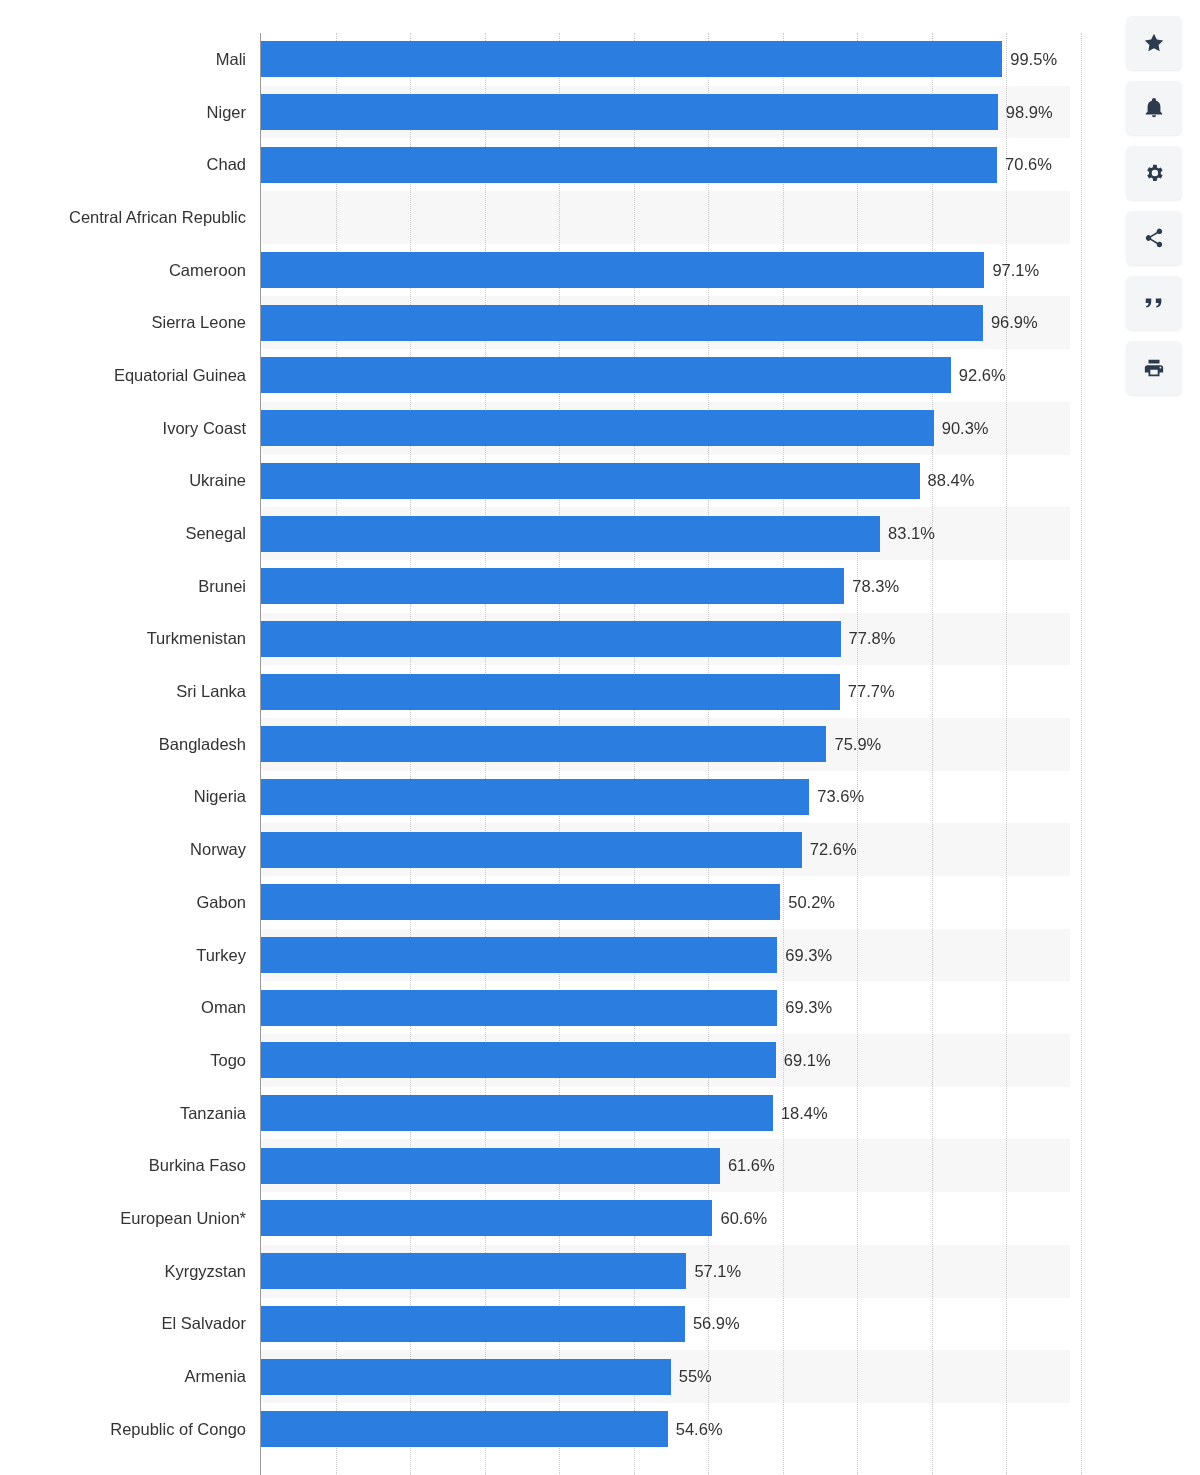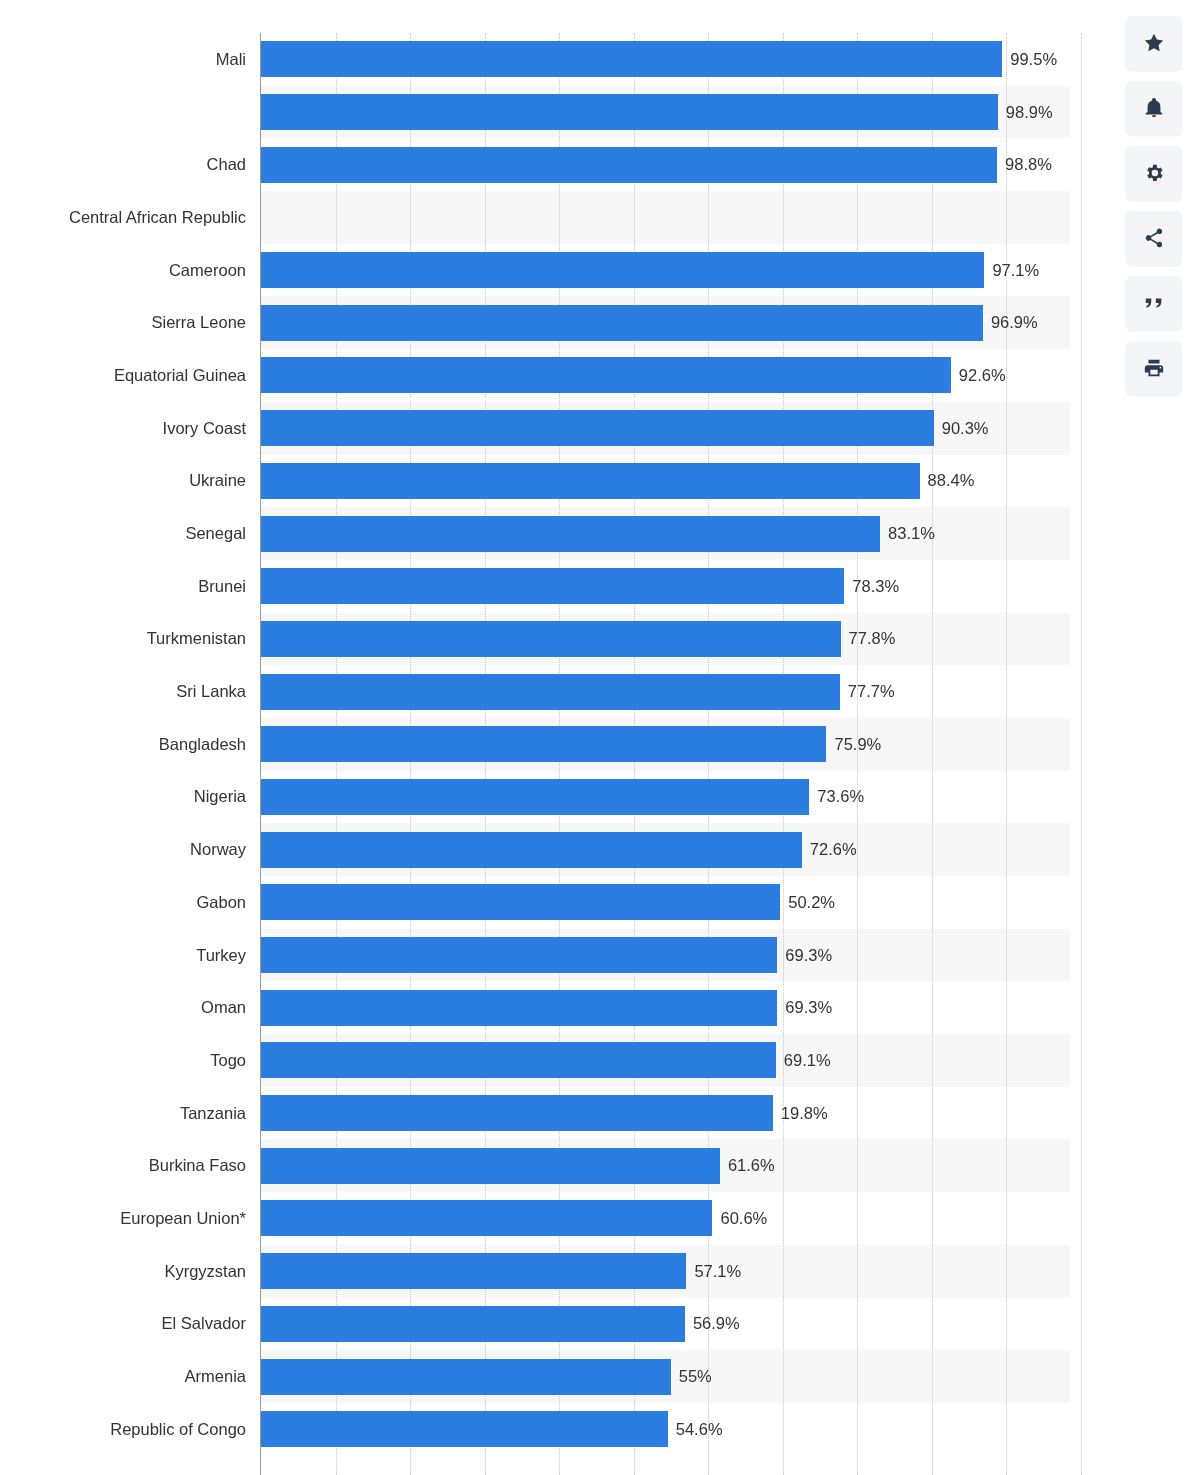--- a/index.html
+++ b/index.html
@@ -179,31 +179,32 @@
         <div class="row">
           <div class="row-band"></div>
           <div class="cat-label">Mali</div>
           <div class="bar-wrap">
             <div class="bar" style="width: 741.275px; background: rgb(43, 125, 224);"></div>
             <div class="val-label">99.5%</div>
           </div>
         </div>
         <div class="row alt">
           <div class="row-band"></div>
+          <div class="cat-label">Niger</div>
           <div class="bar-wrap">
             <div class="bar" style="width: 736.805px; background: rgb(43, 125, 224);"></div>
             <div class="val-label">98.9%</div>
           </div>
         </div>
         <div class="row">
           <div class="row-band"></div>
           <div class="cat-label">Chad</div>
           <div class="bar-wrap">
             <div class="bar" style="width: 736.06px; background: rgb(43, 125, 224);"></div>
-            <div class="val-label">98.8%</div>
+            <div class="val-label">70.6%</div>
           </div>
         </div>
         <div class="row alt">
           <div class="row-band"></div>
           <div class="cat-label">Central African Republic</div>
         </div>
         <div class="row">
           <div class="row-band"></div>
           <div class="cat-label">Cameroon</div>
           <div class="bar-wrap">
@@ -329,21 +330,21 @@
           <div class="bar-wrap">
             <div class="bar" style="width: 514.795px; background: rgb(43, 125, 224);"></div>
             <div class="val-label">69.1%</div>
           </div>
         </div>
         <div class="row">
           <div class="row-band"></div>
           <div class="cat-label">Tanzania</div>
           <div class="bar-wrap">
             <div class="bar" style="width: 511.815px; background: rgb(43, 125, 224);"></div>
-            <div class="val-label">19.8%</div>
+            <div class="val-label">18.4%</div>
           </div>
         </div>
         <div class="row alt">
           <div class="row-band"></div>
           <div class="cat-label">Burkina Faso</div>
           <div class="bar-wrap">
             <div class="bar" style="width: 458.92px; background: rgb(43, 125, 224);"></div>
             <div class="val-label">61.6%</div>
           </div>
         </div>

